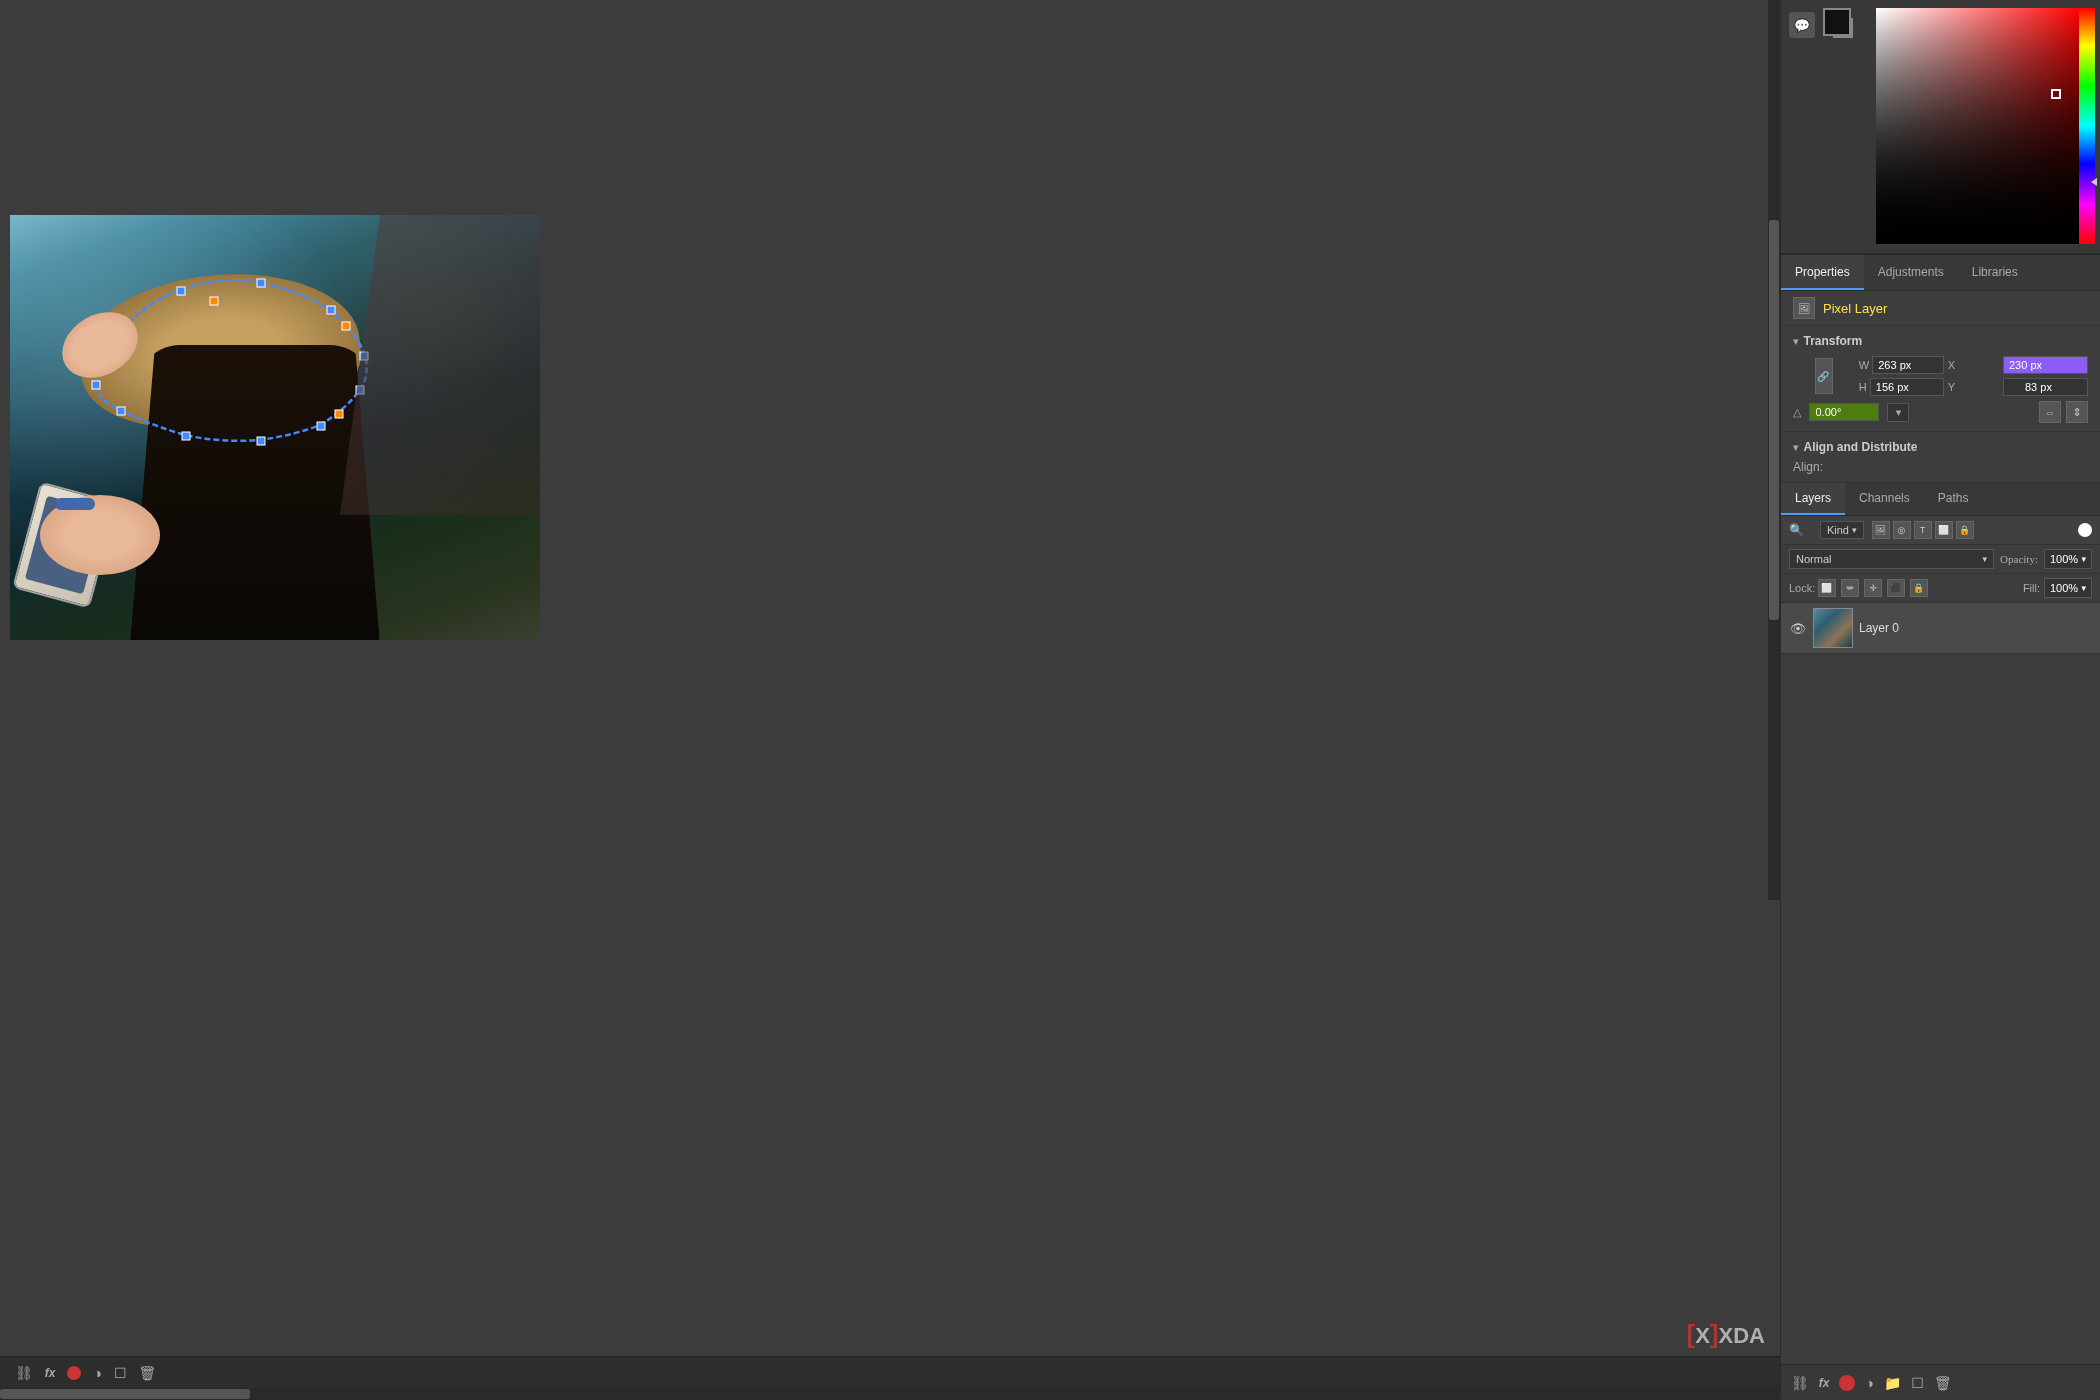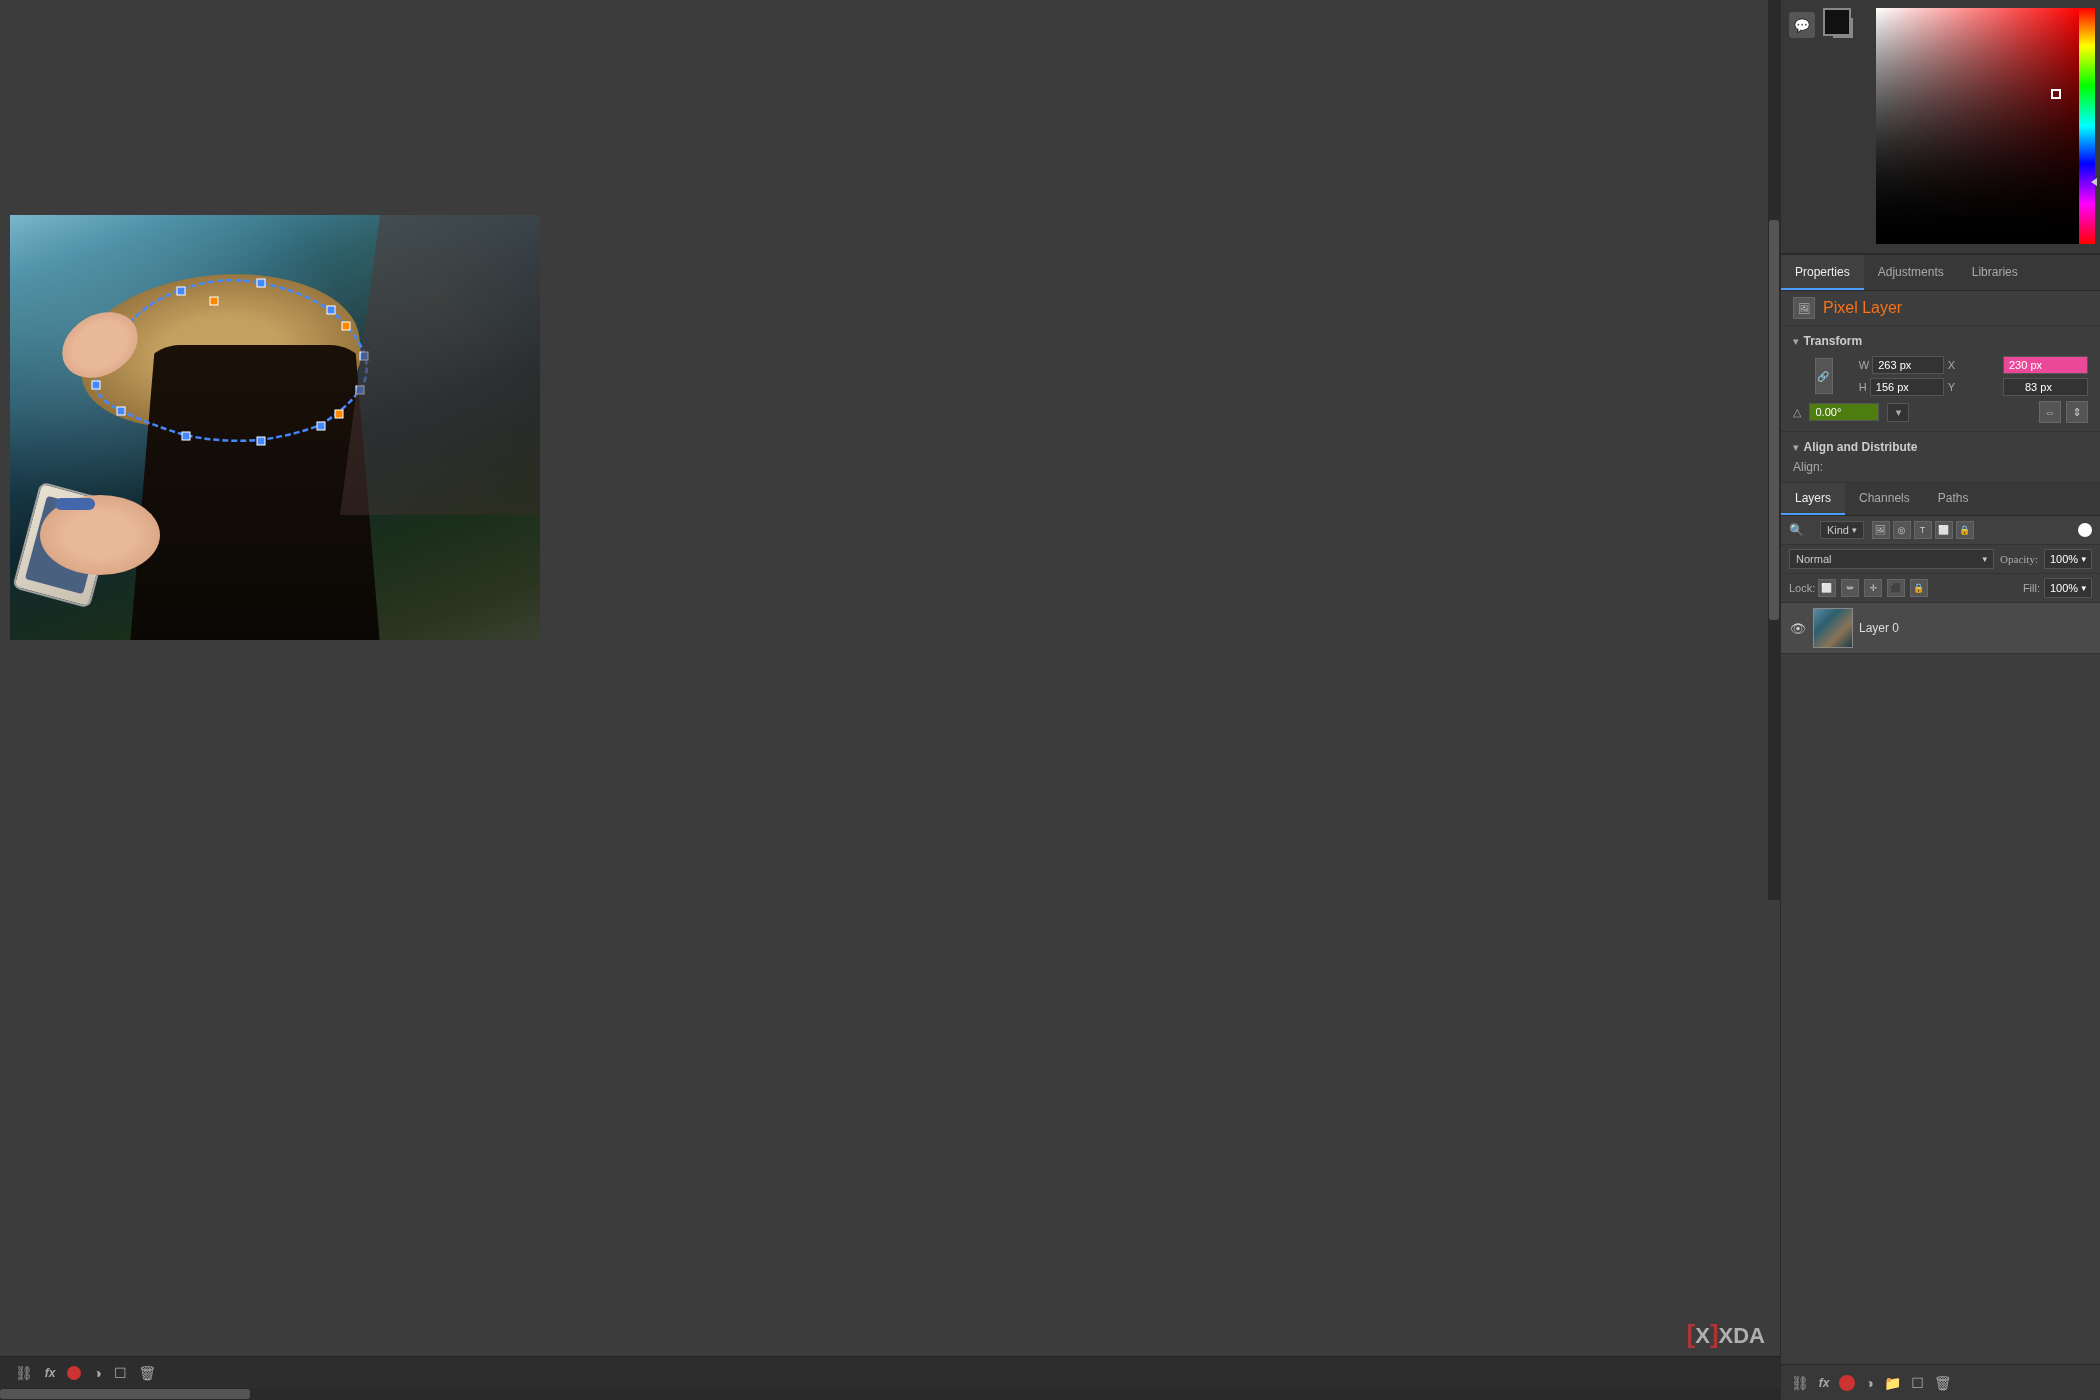--- a/index.html
+++ b/index.html
@@ -161,21 +161,21 @@
     </div>
 
     <div class="prop-tabs-row">
       <div class="prop-tab active">Properties</div>
       <div class="prop-tab">Adjustments</div>
       <div class="prop-tab">Libraries</div>
     </div>
 
     <div style="display:flex; align-items:center; gap:8px; padding:6px 12px; border-bottom:1px solid #333; background:#3d3d3d;">
       <div style="width:22px; height:22px; background:#555; border:1px solid #666; display:flex; align-items:center; justify-content:center; font-size:10px; color:#ccc;">🖼</div>
-      <span style="font-size:16px; color:#f97316;">Pixel Layer</span>
+      <span style="font-size:13px; color:#fde047;">Pixel Layer</span>
     </div>
 
     <div style="padding:8px 12px; border-bottom:1px solid #333; background:#3d3d3d;">
       <div style="display:flex; align-items:center; gap:5px; margin-bottom:8px;">
         <span style="color:#aaa; font-size:11px;">▾</span>
         <span style="font-size:12px; color:#ccc; font-weight:bold;">Transform</span>
       </div>
 
       <div style="display:grid; grid-template-columns: auto 85px auto 85px; gap:4px; align-items:center; margin-bottom:5px;">
 
@@ -184,21 +184,21 @@
         </div>
 
         <div style="display:flex; align-items:center; gap:3px; grid-column:2;">
           <span style="color:#aaa; font-size:11px;">W</span>
           <div style="background:#333; border:1px solid #555; color:#fff; padding:2px 5px; font-size:11px; flex:1;">263 px</div>
         </div>
 
         <div style="display:flex; align-items:center; gap:3px; grid-column:3;">
           <span style="color:#aaa; font-size:11px;">X</span>
         </div>
-        <div style="background:#ec4899; border:1px solid #555; color:#fff; padding:2px 5px; font-size:11px; grid-column:4;">230 px</div>
+        <div style="background:#8b5cf6; border:1px solid #555; color:#fff; padding:2px 5px; font-size:11px; grid-column:4;">230 px</div>
 
         <div style="display:flex; align-items:center; gap:3px; grid-column:2;">
           <span style="color:#aaa; font-size:11px;">H</span>
           <div style="background:#333; border:1px solid #555; color:#fff; padding:2px 5px; font-size:11px; flex:1;">156 px</div>
         </div>
 
         <div style="display:flex; align-items:center; gap:3px; grid-column:3;">
           <span style="color:#aaa; font-size:11px;">Y</span>
         </div>
         <div style="background:#333; border:1px solid #555; color:#fff; padding:2px 21px; font-size:11px; grid-column:4;">83 px</div>

